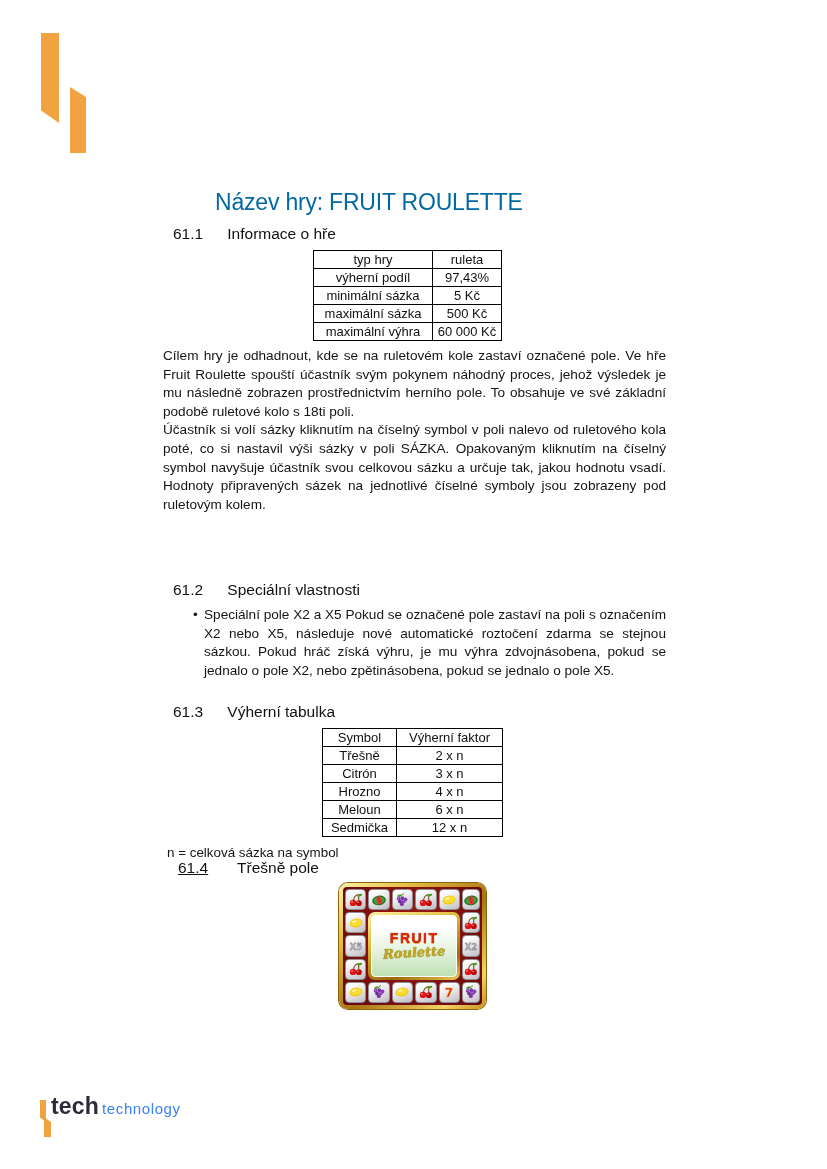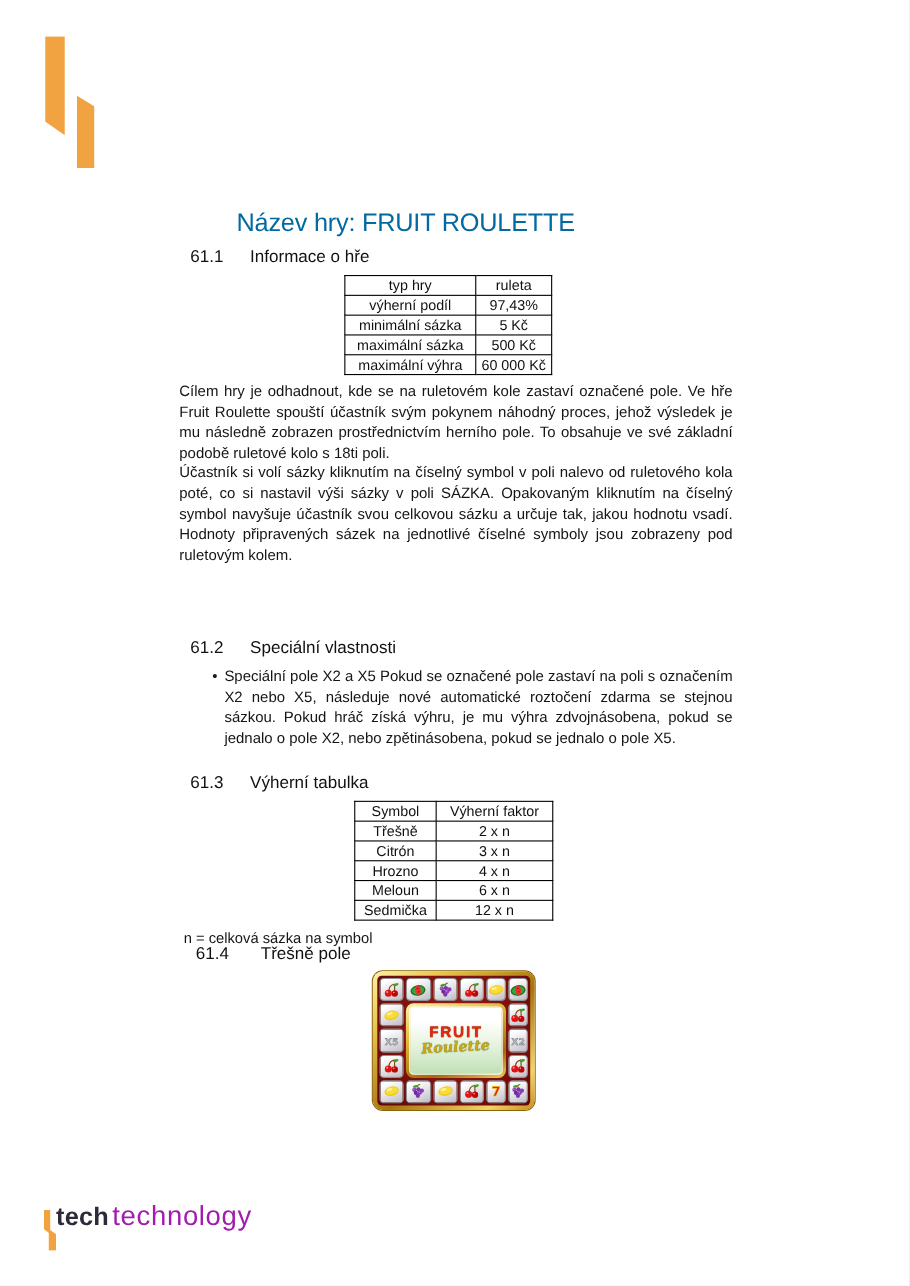--- a/index.html
+++ b/index.html
@@ -19,21 +19,21 @@
 
   
   .doc-title { position:absolute; left:215px; top:189px; font-size:23px; letter-spacing:-0.2px; color:#0369a1; }
 
   .heading { position:absolute; font-size:15.5px; color:#111; white-space:nowrap; }
   .heading .h-num { display:inline-block; width:50px; }
   .h-611 { left:173px; top:225px; }
   .h-612 { left:173px; top:581px; }
   .h-613 { left:173px; top:703px; }
   .h-614 { left:178px; top:859px; }
-  .h-614 .h-num { width:55px; }
+  .h-614 .h-num { width:55px;text-decoration:underline; }
 
   .body-text { position:absolute; left:163px; top:347px; width:503px;
                font-size:13.6px; line-height:18.6px; text-align:justify; color:#151515; }
   .body-text p { margin:0; }
 
   .bullet-item { position:absolute; left:193px; top:606px; width:473px; display:flex; }
   .bullet-marker { width:11px; flex:0 0 11px; font-size:13.6px; line-height:18.6px; }
   .bullet-text { flex:1; font-size:13.6px; line-height:18.6px; text-align:justify; color:#151515; }
 
   .note-line { position:absolute; left:167px; top:845px; font-size:13.4px; color:#151515; }
@@ -49,21 +49,21 @@
   .win-table td:first-child, .win-table th:first-child { width:74px; }
   .win-table td:last-child,  .win-table th:last-child  { width:106px; }
 
   
   .game-board { position:absolute; left:339px; top:883px; width:147px; height:126px;
     border-radius:9px; padding:4px;
     background:linear-gradient(140deg,#fdf2a8 0%,#e8c34a 22%,#a87410 55%,#f3d465 85%,#c89020 100%);
     box-shadow:0 0 0 1px #8a6508; }
   .board-grid { width:100%; height:100%; border-radius:4px; padding:2px;
     background:radial-gradient(circle at 50% 42%, #a81d12 0%, #7c100c 60%, #5e0808 100%);
-    display:grid; grid-template-columns:repeat(4,1fr); grid-template-rows:repeat(5,1fr); gap:2px; }
+    display:grid; grid-template-columns:repeat(5,1fr); grid-template-rows:repeat(5,1fr); gap:2px; }
   .tile { background:linear-gradient(155deg,#ffffff 15%,#e2e2e6 55%,#bdbdc3 100%);
     border:1px solid #8f8f95; border-radius:4px;
     display:flex; align-items:center; justify-content:center; overflow:hidden; }
   .tile svg { width:16px; height:16px; display:block; }
 
   .board-logo { grid-column:2/6; grid-row:2/5; border-radius:7px; padding:3px;
     background:linear-gradient(160deg,#fdf2a8 0%,#e2b93a 35%,#9c6c0c 75%,#edca52 100%);
     display:flex; }
   .board-logo-inner { flex:1; border-radius:4px; border:1px solid #ffffff;
     background:linear-gradient(#ffffff 20%,#e4f2dc 60%,#bfe0b4 100%);
@@ -75,21 +75,21 @@
 
   
   .f-bar1 { position:absolute; left:40px; top:1100px; width:6px; height:22px;
             background:#F2A341; clip-path:polygon(0 0,100% 0,100% 100%,0 80%); }
   .f-bar2 { position:absolute; left:44px; top:1117px; width:7px; height:20px;
             background:#F2A341; clip-path:polygon(0 0,100% 25%,100% 100%,0 100%); }
   .footer-text { position:absolute; left:51px; top:1095px; }
   .f-line { line-height:22px; white-space:nowrap; }
   .f-line2 { padding-left:3px; }
   .f-dark   { font-size:23px; font-weight:700; color:#2D2B3A; letter-spacing:0.2px; }
-  .f-orange { font-size:25px; font-weight:400; color:#a21caf; letter-spacing:0.6px; margin-left:3px; }
+  .f-orange { font-size:15px; font-weight:400; color:#3b82f6; letter-spacing:0.6px; margin-left:3px; }
 </style>
 </head>
 <body>
 
 <div class="page">
 
   <div>
     <div class="mark-bar-left"></div>
     <div class="mark-bar-right"></div>
   </div>

